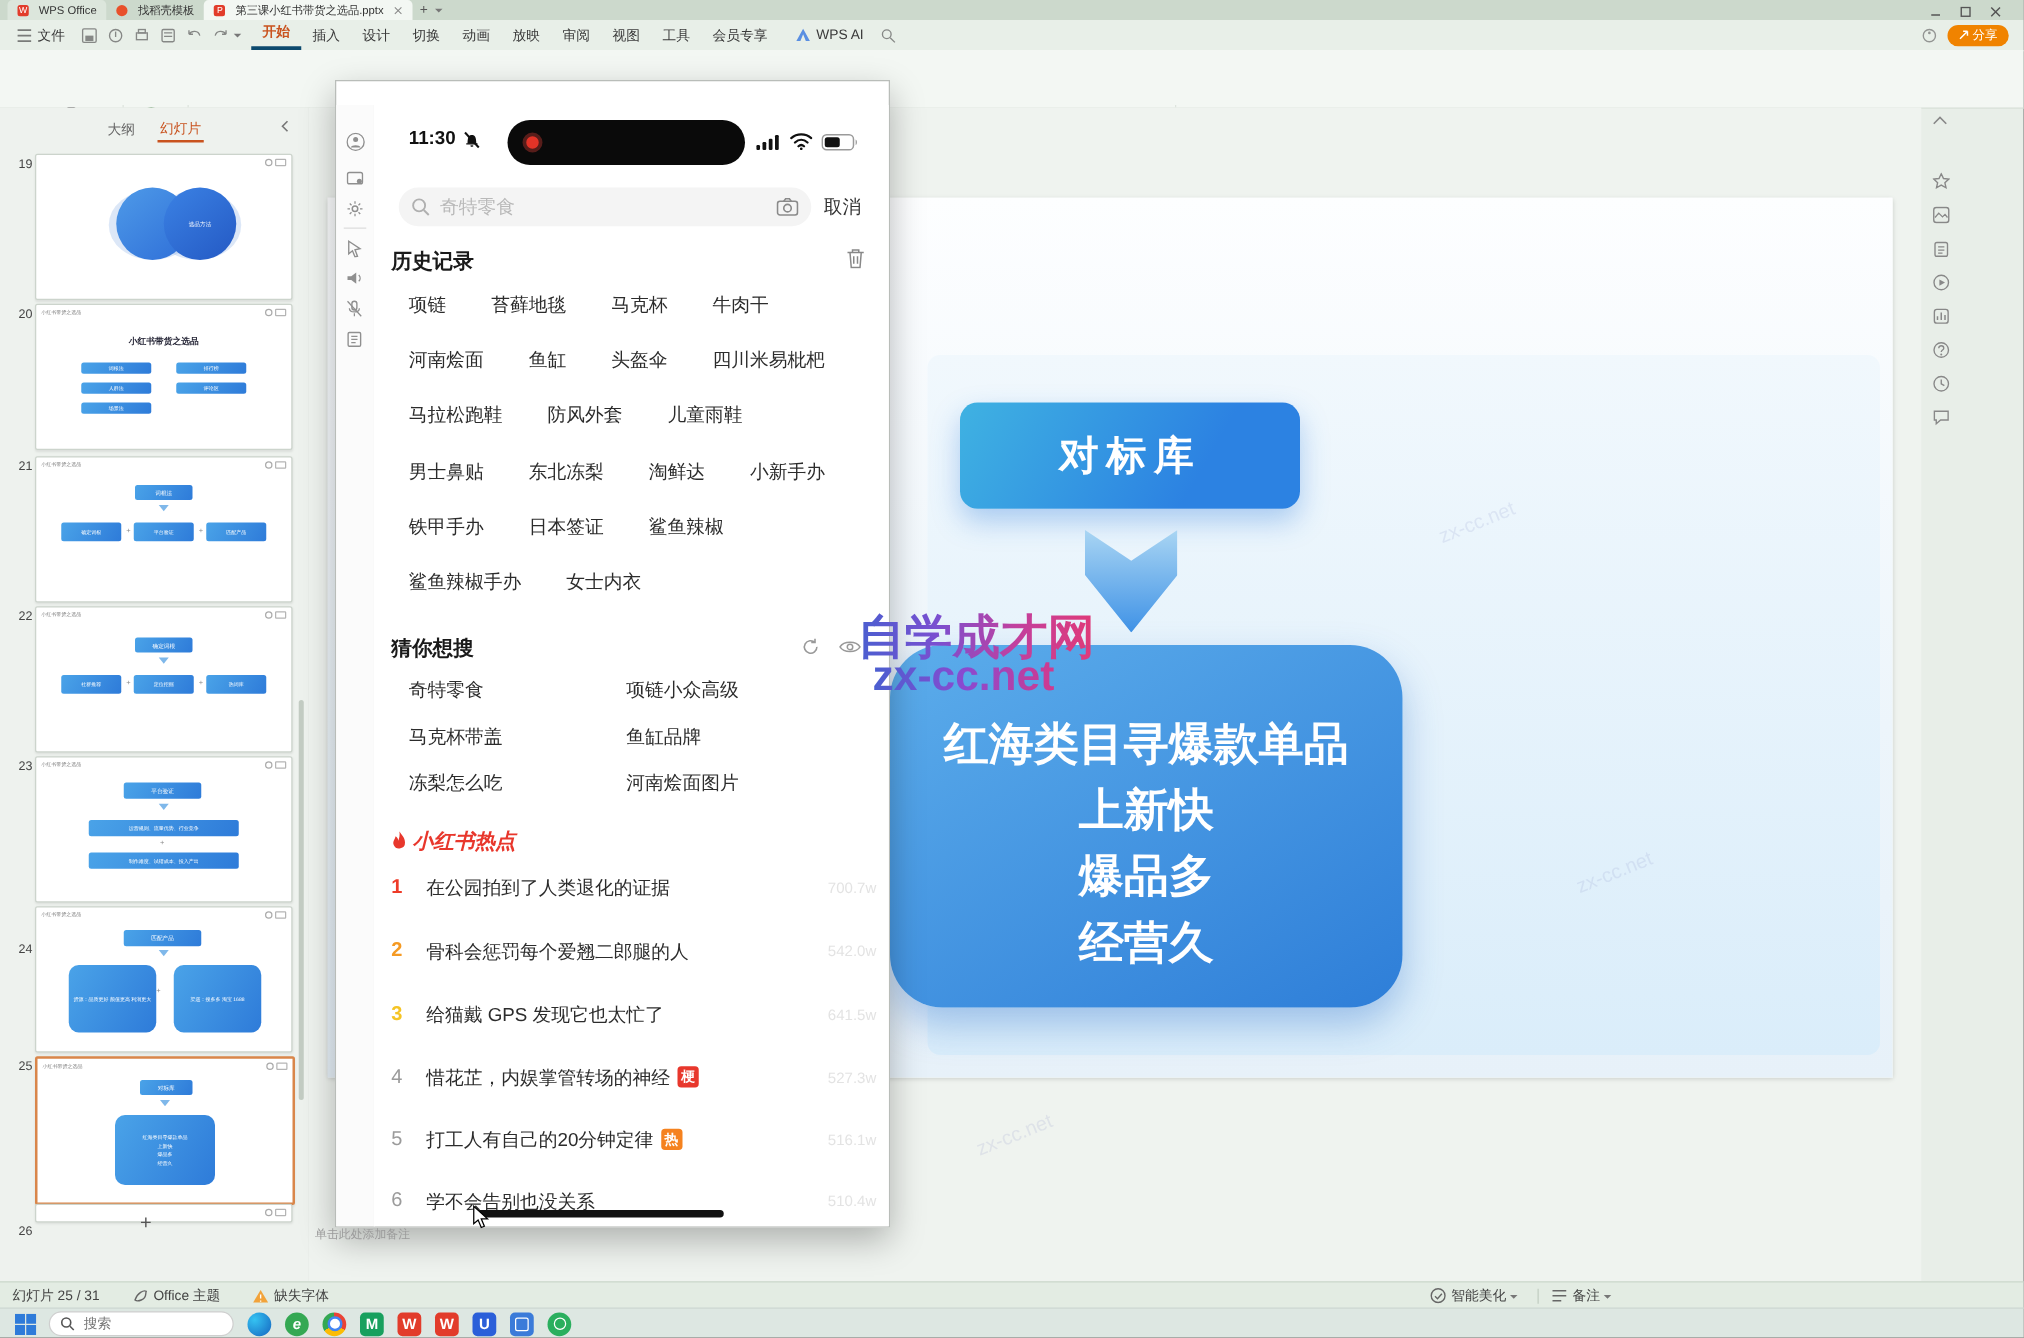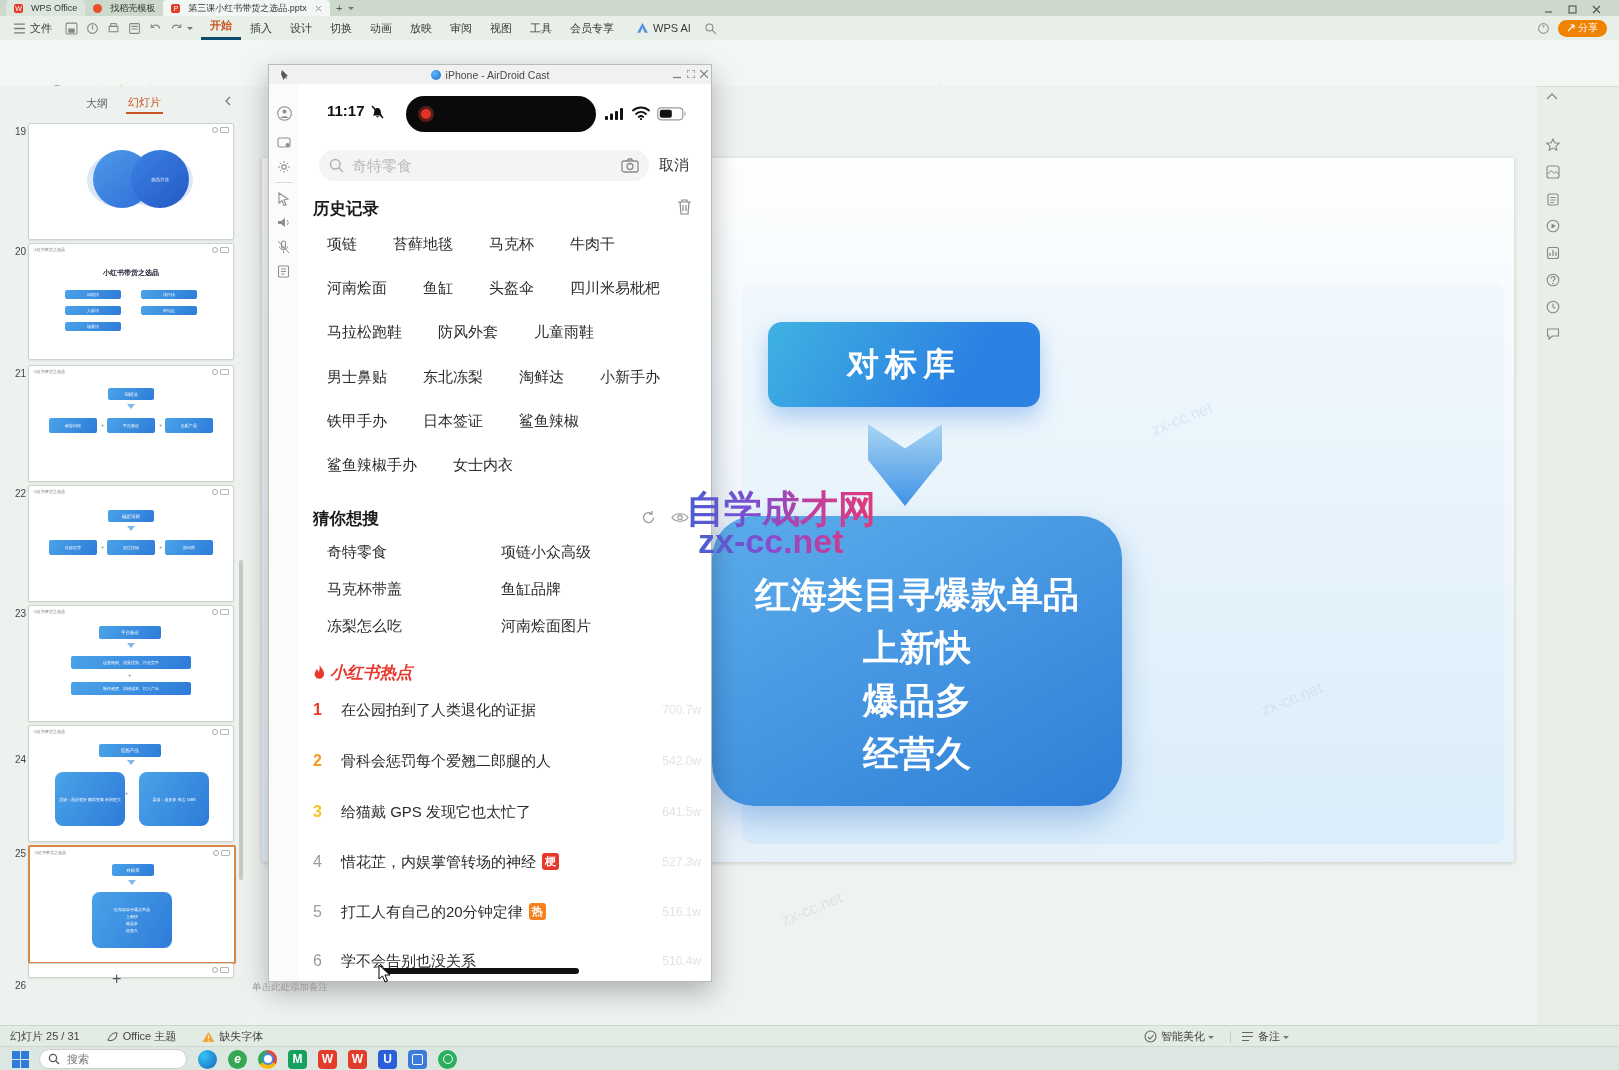--- a/index.html
+++ b/index.html
@@ -547,38 +547,20 @@
     <div>上新快</div>
     <div>爆品多</div>
     <div>经营久</div>
   </div>
   <div class="wm1">自学成才网</div>
   <div class="wm2">zx-cc.net</div>
 
   <div class="ab" style="left:252px;top:981px;font-size:9.5px;color:#9a9a9a;z-index:6;">单击此处添加备注</div>
 
   <div class="cast">
-    <div class="cast-tb">
-      <svg class="ab" style="left:9px;top:4px;" width="11" height="11" viewBox="0 0 11 11">
-          <path d="M4 1l6 6-2 .5L9.5 10 7 8.5 5.5 11 3 5z" fill="#555"></path>
-        </svg>
-      <div class="cast-title">
-        <span style="width:10px;height:10px;border-radius:50%;background:radial-gradient(circle at 35% 35%,#5fb4f5,#1b6fd4);display:inline-block;"></span>
-        <span>iPhone - AirDroid Cast</span>
-      </div>
-      <svg class="ab" style="left:404px;top:6px;" width="8" height="8" viewBox="0 0 8 8">
-          <path d="M0 6.5h8" stroke="#777" stroke-width="1.2"></path>
-        </svg>
-      <svg class="ab" style="left:418px;top:5px;" width="8" height="8" viewBox="0 0 8 8">
-          <path d="M0 3V0h3M5 0h3v3M8 5v3H5M3 8H0V5" fill="none" stroke="#777"></path>
-        </svg>
-      <svg class="ab" style="left:431px;top:5px;" width="8" height="8" viewBox="0 0 8 8">
-          <path d="M0 0l8 8M8 0L0 8" stroke="#777" stroke-width="1.1"></path>
-        </svg>
-    </div>
     <div class="cast-rail">
       <svg class="rail-ic" style="top:22px;" width="15" height="15" viewBox="0 0 15 15">
           <circle cx="7.5" cy="7.5" r="6.8" fill="none" stroke="#8f8f8f" stroke-width="1.1"></circle>
           <circle cx="7.5" cy="5.5" r="2" fill="#8f8f8f"></circle>
           <path d="M3.5 12c.8-2.5 7.2-2.5 8 0" fill="#8f8f8f"></path>
         </svg>
       <svg class="rail-ic" style="top:52px;" width="14" height="14" viewBox="0 0 14 14">
           <rect x="1" y="2" width="12" height="9" rx="1.5" fill="none" stroke="#8f8f8f" stroke-width="1.1"></rect>
           <circle cx="10.5" cy="9" r="2" fill="#8f8f8f"></circle>
         </svg>
@@ -599,21 +581,21 @@
           <path d="M2.5 6.5c0 4 8 4 8 0M6.5 10.5V13M1 1l11 12" stroke="#8f8f8f" fill="none"></path>
         </svg>
       <svg class="rail-ic" style="top:180px;" width="13" height="14" viewBox="0 0 13 14">
           <rect x="1.5" y="2" width="10" height="11" rx="1" fill="none" stroke="#8f8f8f" stroke-width="1.1"></rect>
           <path d="M4 5h5M4 7.5h5M4 10h3.5" stroke="#8f8f8f"></path>
         </svg>
     </div>
 
     <div class="pscreen">
 
-      <div class="ptime">11:17</div>
+      <div class="ptime">11:30</div>
       <svg class="ab" style="left:72px;top:21px;" width="13" height="14" viewBox="0 0 13 14">
           <path d="M3 10c0-5 1-7 3.5-7S10 5 10 10z" fill="#111"></path>
           <path d="M2 10h9M5.5 11.5a1.3 1.3 0 002 0" stroke="#111"></path>
           <path d="M1 1l11 12" stroke="#111" stroke-width="1.6"></path>
         </svg>
       <div class="island">
         <div class="recdot"></div>
       </div>
       <svg class="ab" style="left:306px;top:23px;" width="20" height="13" viewBox="0 0 20 13">
           <rect x="0" y="9" width="3" height="4" rx="1" fill="#111"></rect>

